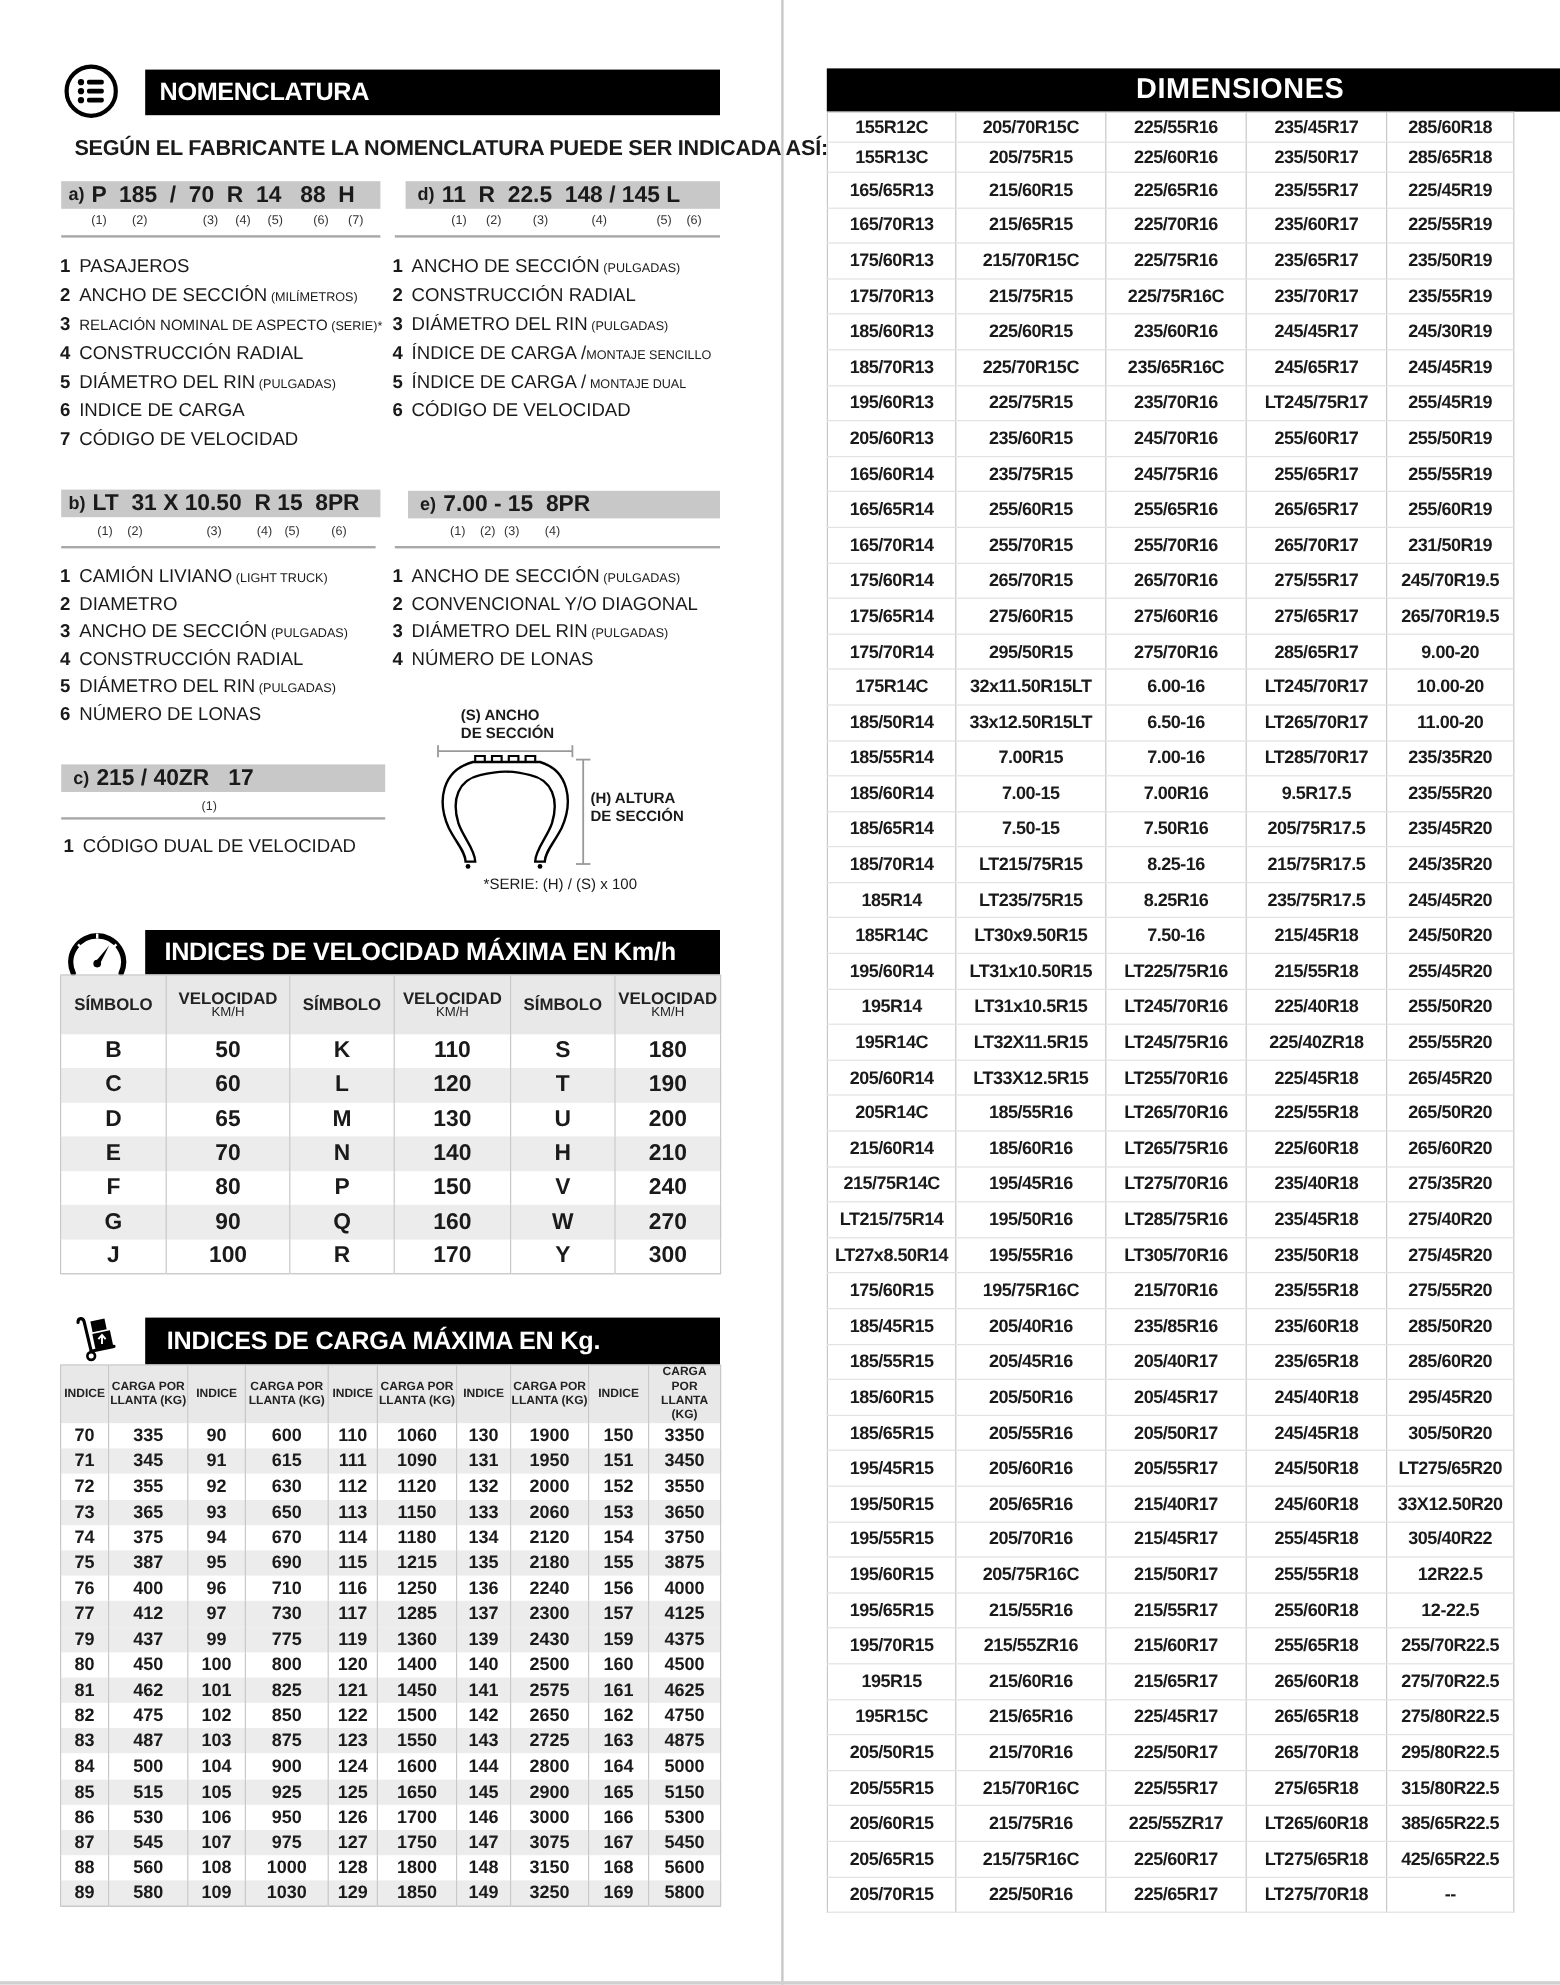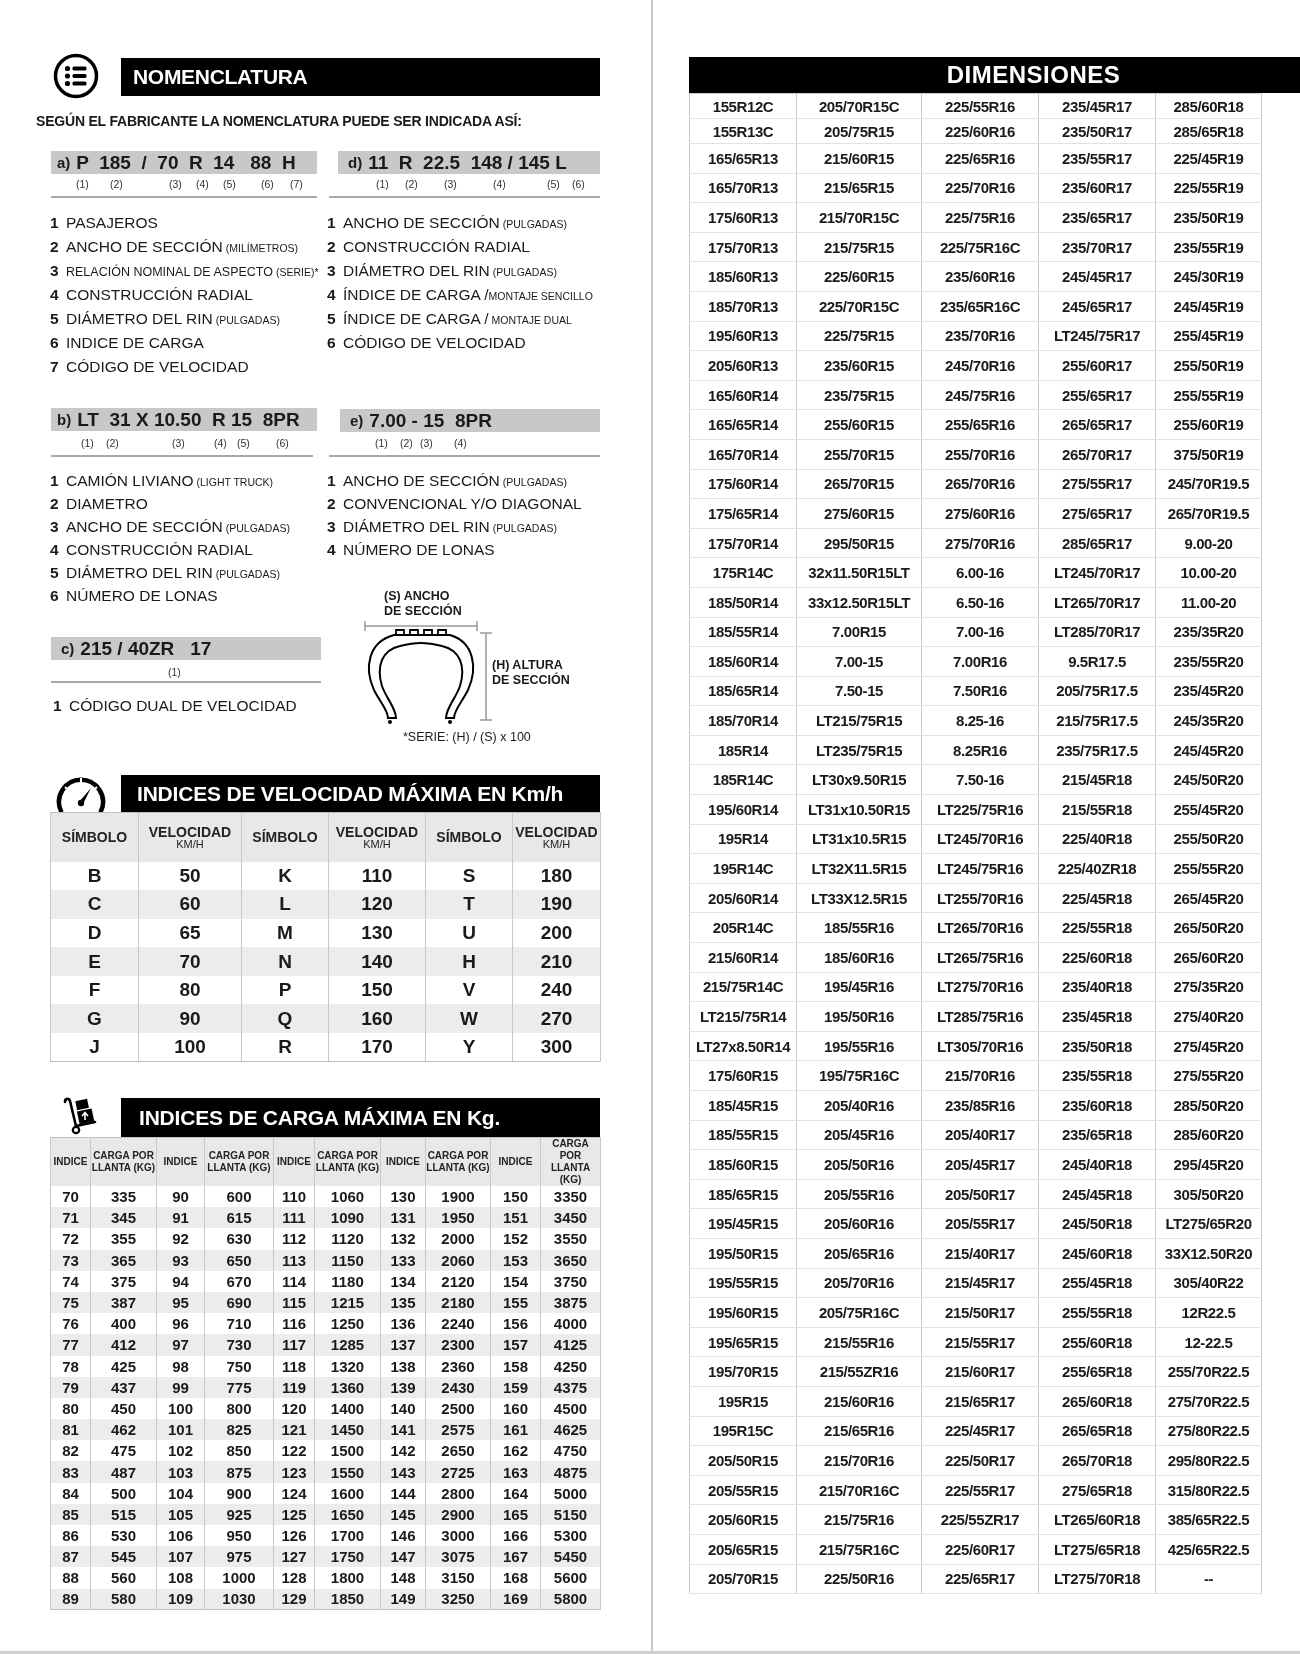--- a/index.html
+++ b/index.html
@@ -8,21 +8,21 @@
 
   .page-divider { position: absolute; left: 651px; top: 0; width: 2px; height: 1654px; background: #c8c8c8; }
   .page-bottom { position: absolute; left: 0; top: 1651px; width: 1300px; height: 3px; background: #d0d0d0; }
 
   
   .black-header { position: absolute; background: #000; color: #fff; font-weight: bold; display: flex; align-items: center; }
   .section-icon { position: absolute; }
 
   
   .nom-header { left: 121px; top: 58px; width: 479px; height: 38px; font-size: 21px; padding-left: 12px; letter-spacing: -0.3px; }
-  .intro { position: absolute; left: 36px; top: 113px; font-size: 14px; font-weight: bold; letter-spacing: -0.2px; }
+  .intro { position: absolute; left: 62px; top: 113px; font-size: 18px; font-weight: bold; letter-spacing: -0.2px; }
 
   .code-bar { position: absolute; background: #c8c8c8; height: 23px; display: flex; align-items: center; font-weight: bold; font-size: 19px; padding-left: 6px; white-space: pre; }
   .code-bar .letter { font-size: 15px; margin-right: 6px; }
   .code-parts { position: absolute; font-size: 10.5px; color: #333; height: 14px; }
   .code-parts span { position: absolute; top: 0; }
   .underline { position: absolute; height: 2px; background: #a8a8a8; }
 
   .list { position: absolute; font-size: 15.5px; }
   .list .li { position: absolute; left: 0; white-space: nowrap; display: flex; align-items: baseline; }
   .list .num { font-weight: bold; width: 16px; display: inline-block; }
@@ -520,32 +520,20 @@
         <td>412</td>
         <td>97</td>
         <td>730</td>
         <td>117</td>
         <td>1285</td>
         <td>137</td>
         <td>2300</td>
         <td>157</td>
         <td>4125</td>
       </tr>
-      <tr>
-        <td>78</td>
-        <td>425</td>
-        <td>98</td>
-        <td>750</td>
-        <td>118</td>
-        <td>1320</td>
-        <td>138</td>
-        <td>2360</td>
-        <td>158</td>
-        <td>4250</td>
-      </tr>
       <tr class="alt">
         <td>79</td>
         <td>437</td>
         <td>99</td>
         <td>775</td>
         <td>119</td>
         <td>1360</td>
         <td>139</td>
         <td>2430</td>
         <td>159</td>
@@ -768,21 +756,21 @@
         <td>255/60R15</td>
         <td>255/65R16</td>
         <td>265/65R17</td>
         <td>255/60R19</td>
       </tr>
       <tr>
         <td>165/70R14</td>
         <td>255/70R15</td>
         <td>255/70R16</td>
         <td>265/70R17</td>
-        <td>375/50R19</td>
+        <td>231/50R19</td>
       </tr>
       <tr>
         <td>175/60R14</td>
         <td>265/70R15</td>
         <td>265/70R16</td>
         <td>275/55R17</td>
         <td>245/70R19.5</td>
       </tr>
       <tr>
         <td>175/65R14</td>

